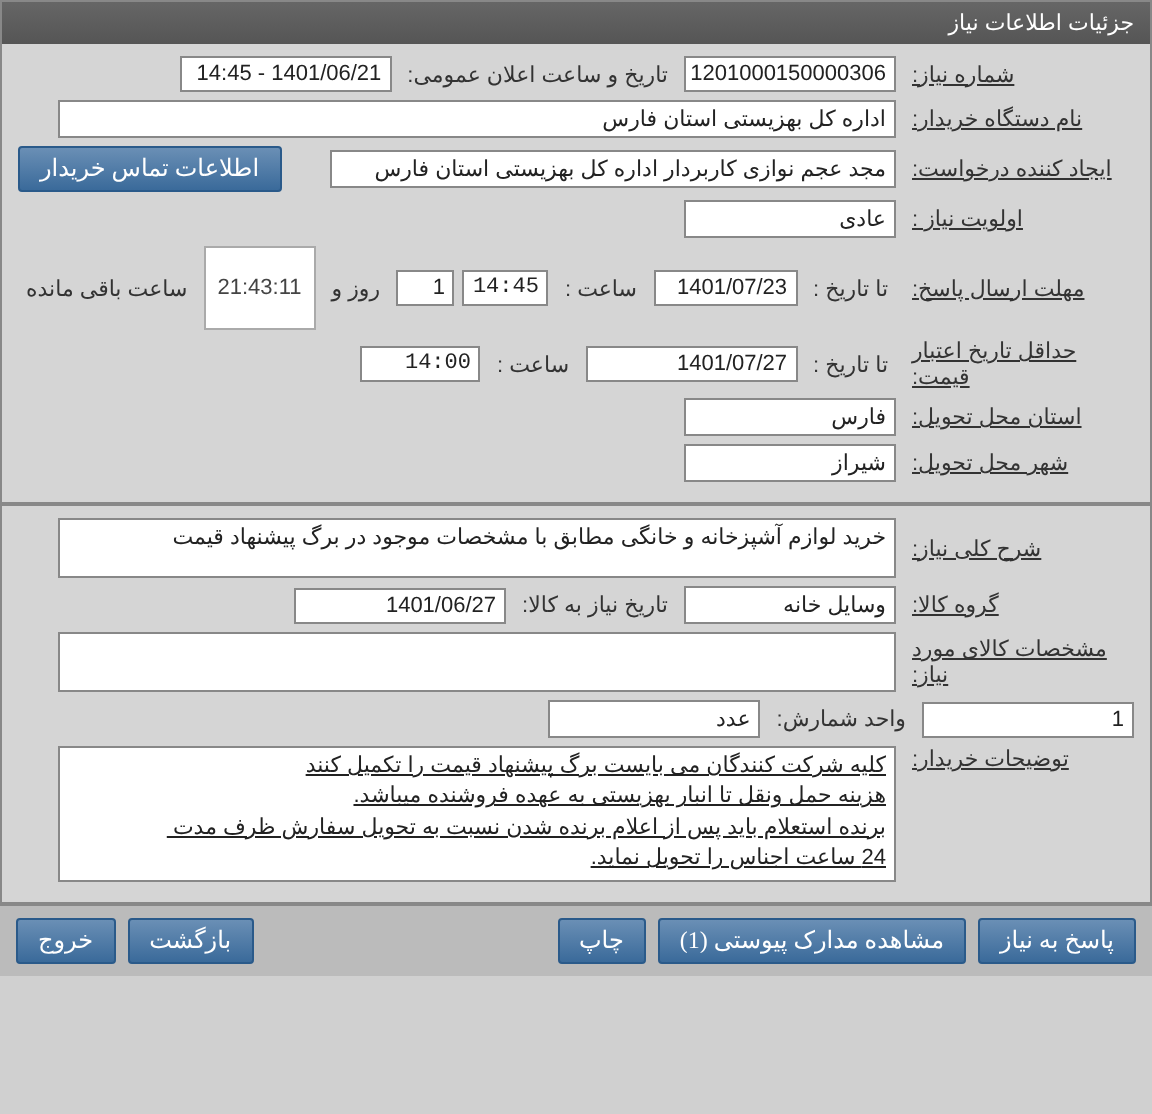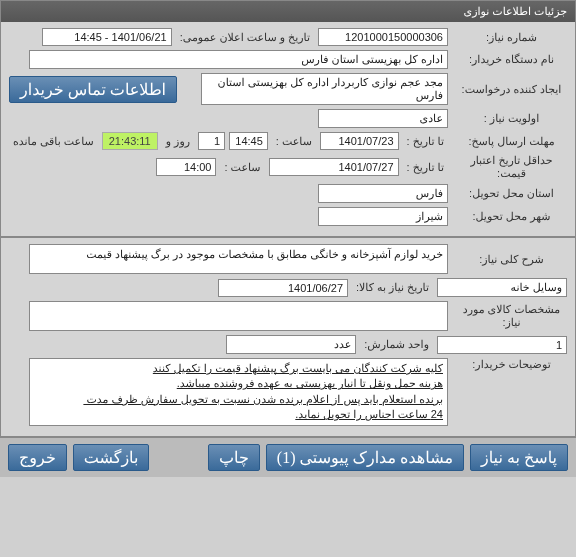--- a/index.html
+++ b/index.html
@@ -23,78 +23,79 @@
   display: flex;
   align-items: center;
   margin-bottom: 4px;
   gap: 4px;
   flex-wrap: nowrap;
 }
 .label {
   width: 115px;
   flex-shrink: 0;
   color: #333;
-  text-align: center;
+  text-align: left;
   padding-left: 4px;
+  text-decoration: underline;
 }
 .field {
   background: #fff;
   border: 1px solid #888;
   padding: 2px 4px;
   min-height: 18px;
   font-size: 11px;
   text-align: right;
 }
 .field-wide { flex: 1; margin-left: 20px; }
-.field-med { width: 130px; }
-.field-sm { width: 60px; }
+.field-med { width: 106px; }
+.field-sm { width: 60px; font-family: Liberation Mono, monospace; }
 .field-xs { width: 40px; }
 .field-multi {
   min-height: 30px;
   white-space: pre-wrap;
   line-height: 1.4;
   padding-left: 44px;
 }
 .inline-label {
   padding: 0 4px;
   color: #333;
   white-space: nowrap;
   text-align: right;
 }
 .btn {
   background: linear-gradient(#6a8fb5, #3a6a9a);
   color: #fff;
   border: 1px solid #2a5a8a;
   padding: 3px 10px;
-  font-size: 16px;
+  font-size: 12px;
   cursor: pointer;
   border-radius: 2px;
   font-family: Tahoma;
 }
 .time-yellow {
-  background: #bef264;
+  background: #ffffff;
   border: 1px solid #aaa;
-  padding: 2px 6px;
+  padding: 14px 6px;
   color: #444;
 }
 .footer-bar {
   background: #bbb;
   border-top: 1px solid #888;
   padding: 6px 8px;
   display: flex;
   gap: 6px;
   justify-content: flex-start;
 }
 .spacer { flex: 1; }
 </style>
 </head>
 <body>
 
 <div class="panel">
-  <div class="panel-header">جزئیات اطلاعات نوازی</div>
+  <div class="panel-header">جزئیات اطلاعات نیاز</div>
   <div class="panel-body">
 
     <div class="row">
       <div class="label">شماره نیاز:</div>
       <div class="field field-med">1201000150000306</div>
       <div class="inline-label">تاریخ و ساعت اعلان عمومی:</div>
       <div class="field field-med">1401/06/21 - 14:45</div>
     </div>
 
     <div class="row">
@@ -148,20 +149,21 @@
 
 <div class="panel">
   <div class="panel-body">
 
     <div class="row">
       <div class="label">شرح کلی نیاز:</div>
       <div class="field field-wide field-multi">خرید لوازم آشپزخانه و خانگی مطابق با مشخصات موجود در برگ پیشنهاد قیمت</div>
     </div>
 
     <div class="row">
+      <div class="label">گروه کالا:</div>
       <div class="field field-med">وسایل خانه</div>
       <span class="inline-label">تاریخ نیاز به کالا:</span>
       <div class="field field-med">1401/06/27</div>
     </div>
 
     <div class="row">
       <div class="label">مشخصات کالای مورد نیاز:</div>
       <div class="field field-wide field-multi"></div>
     </div>
 

